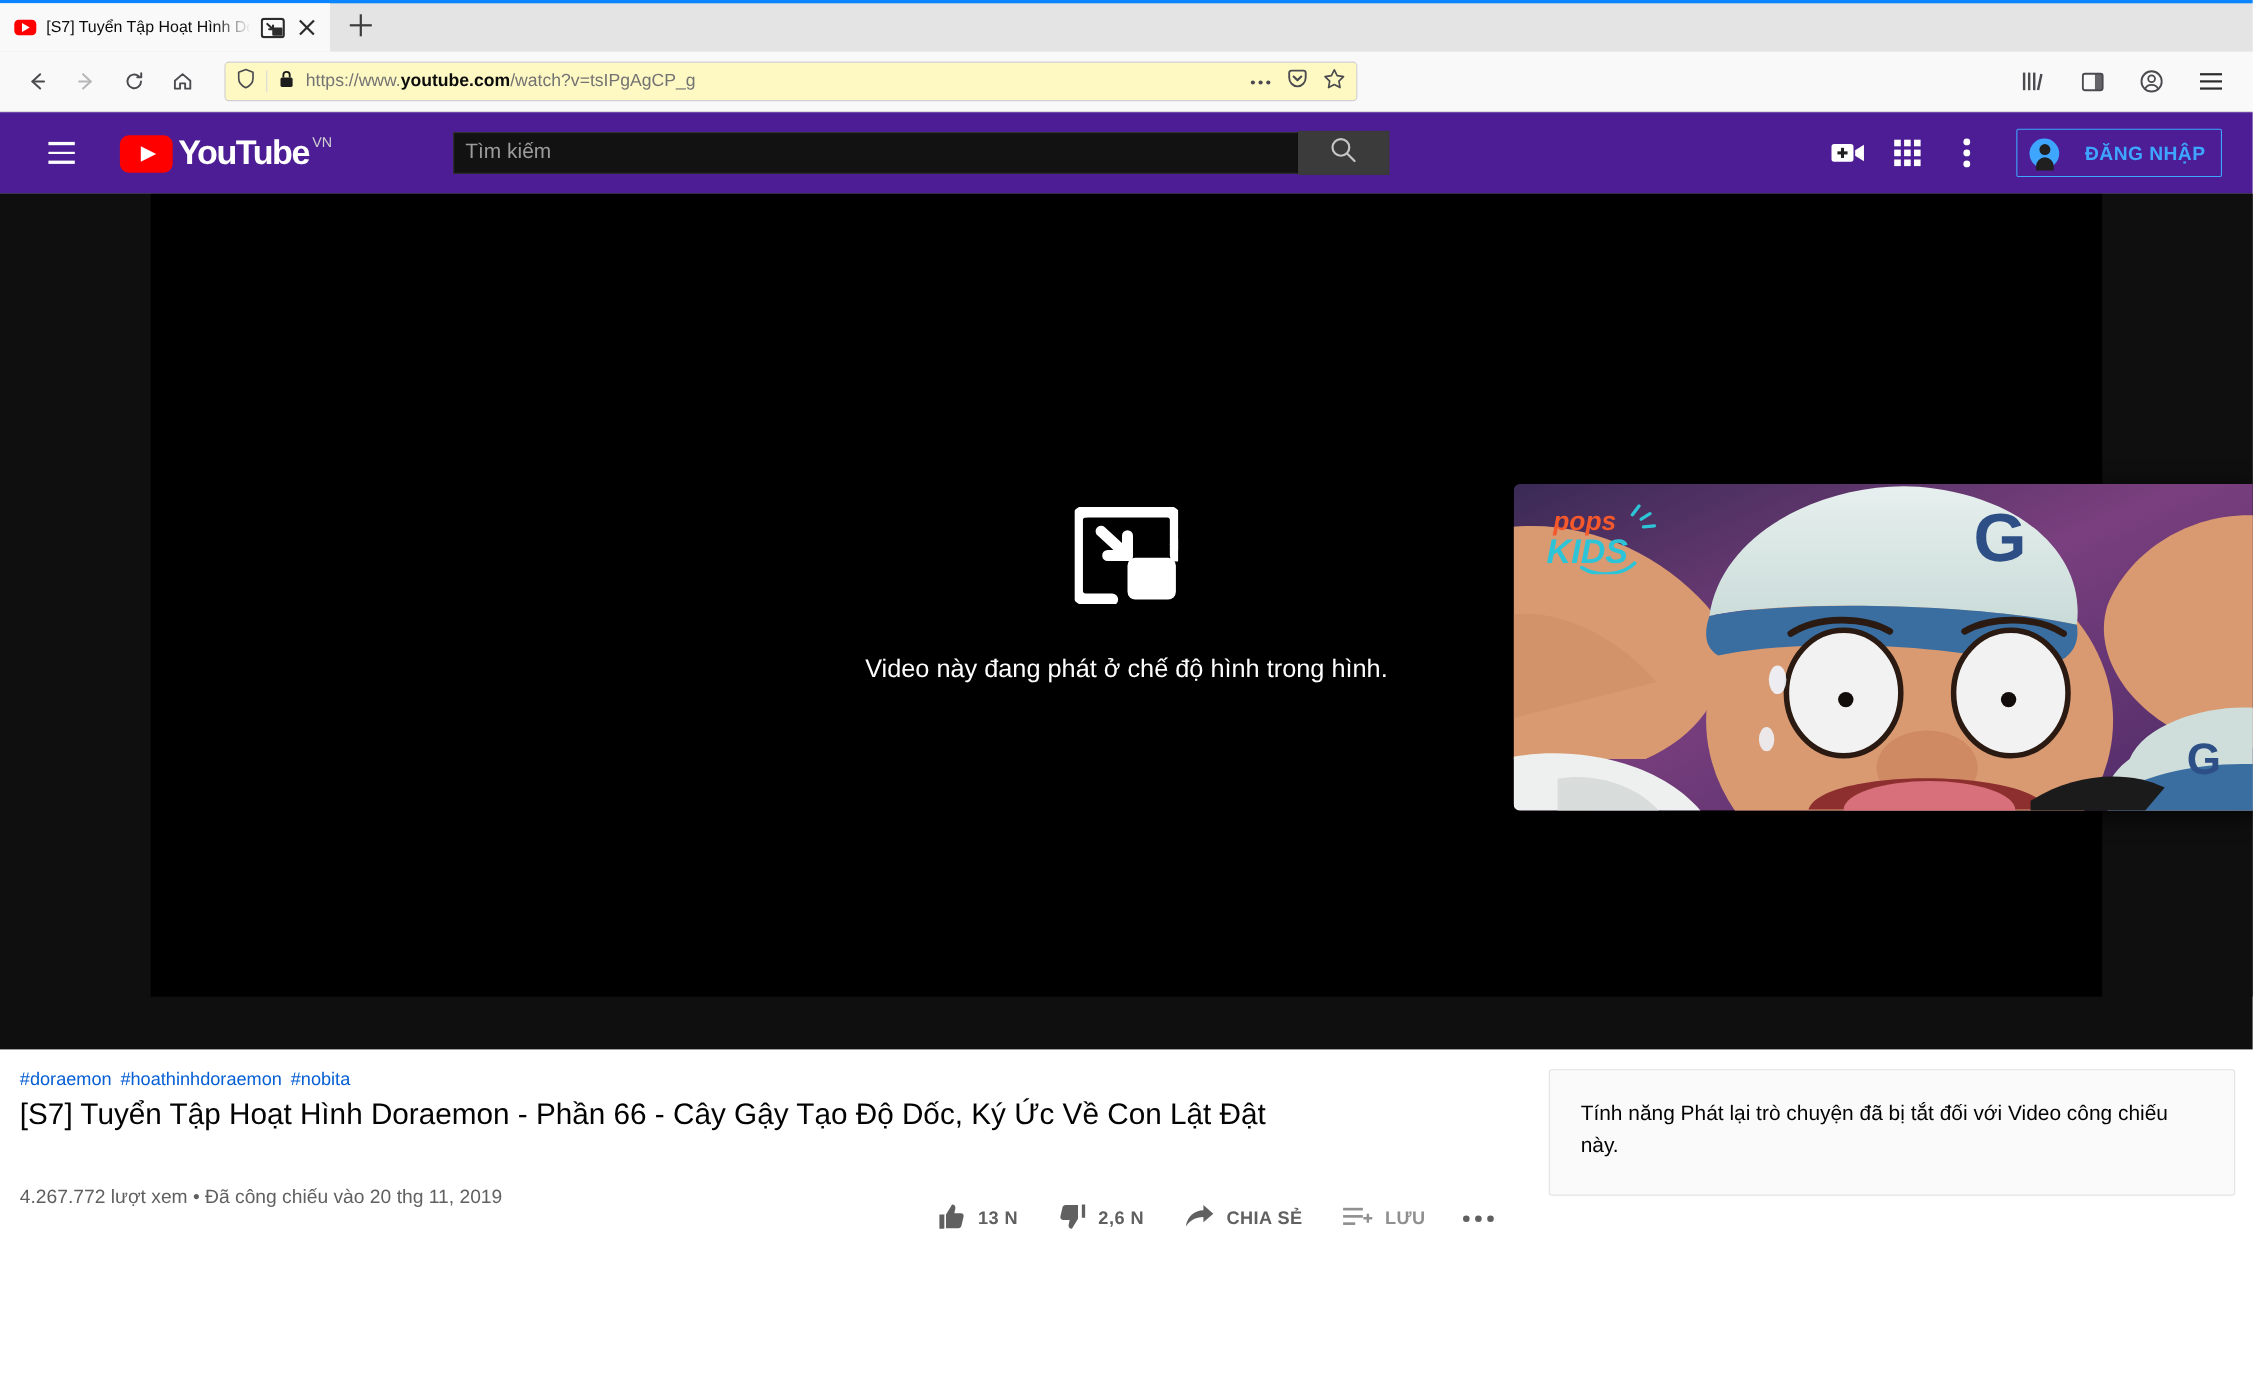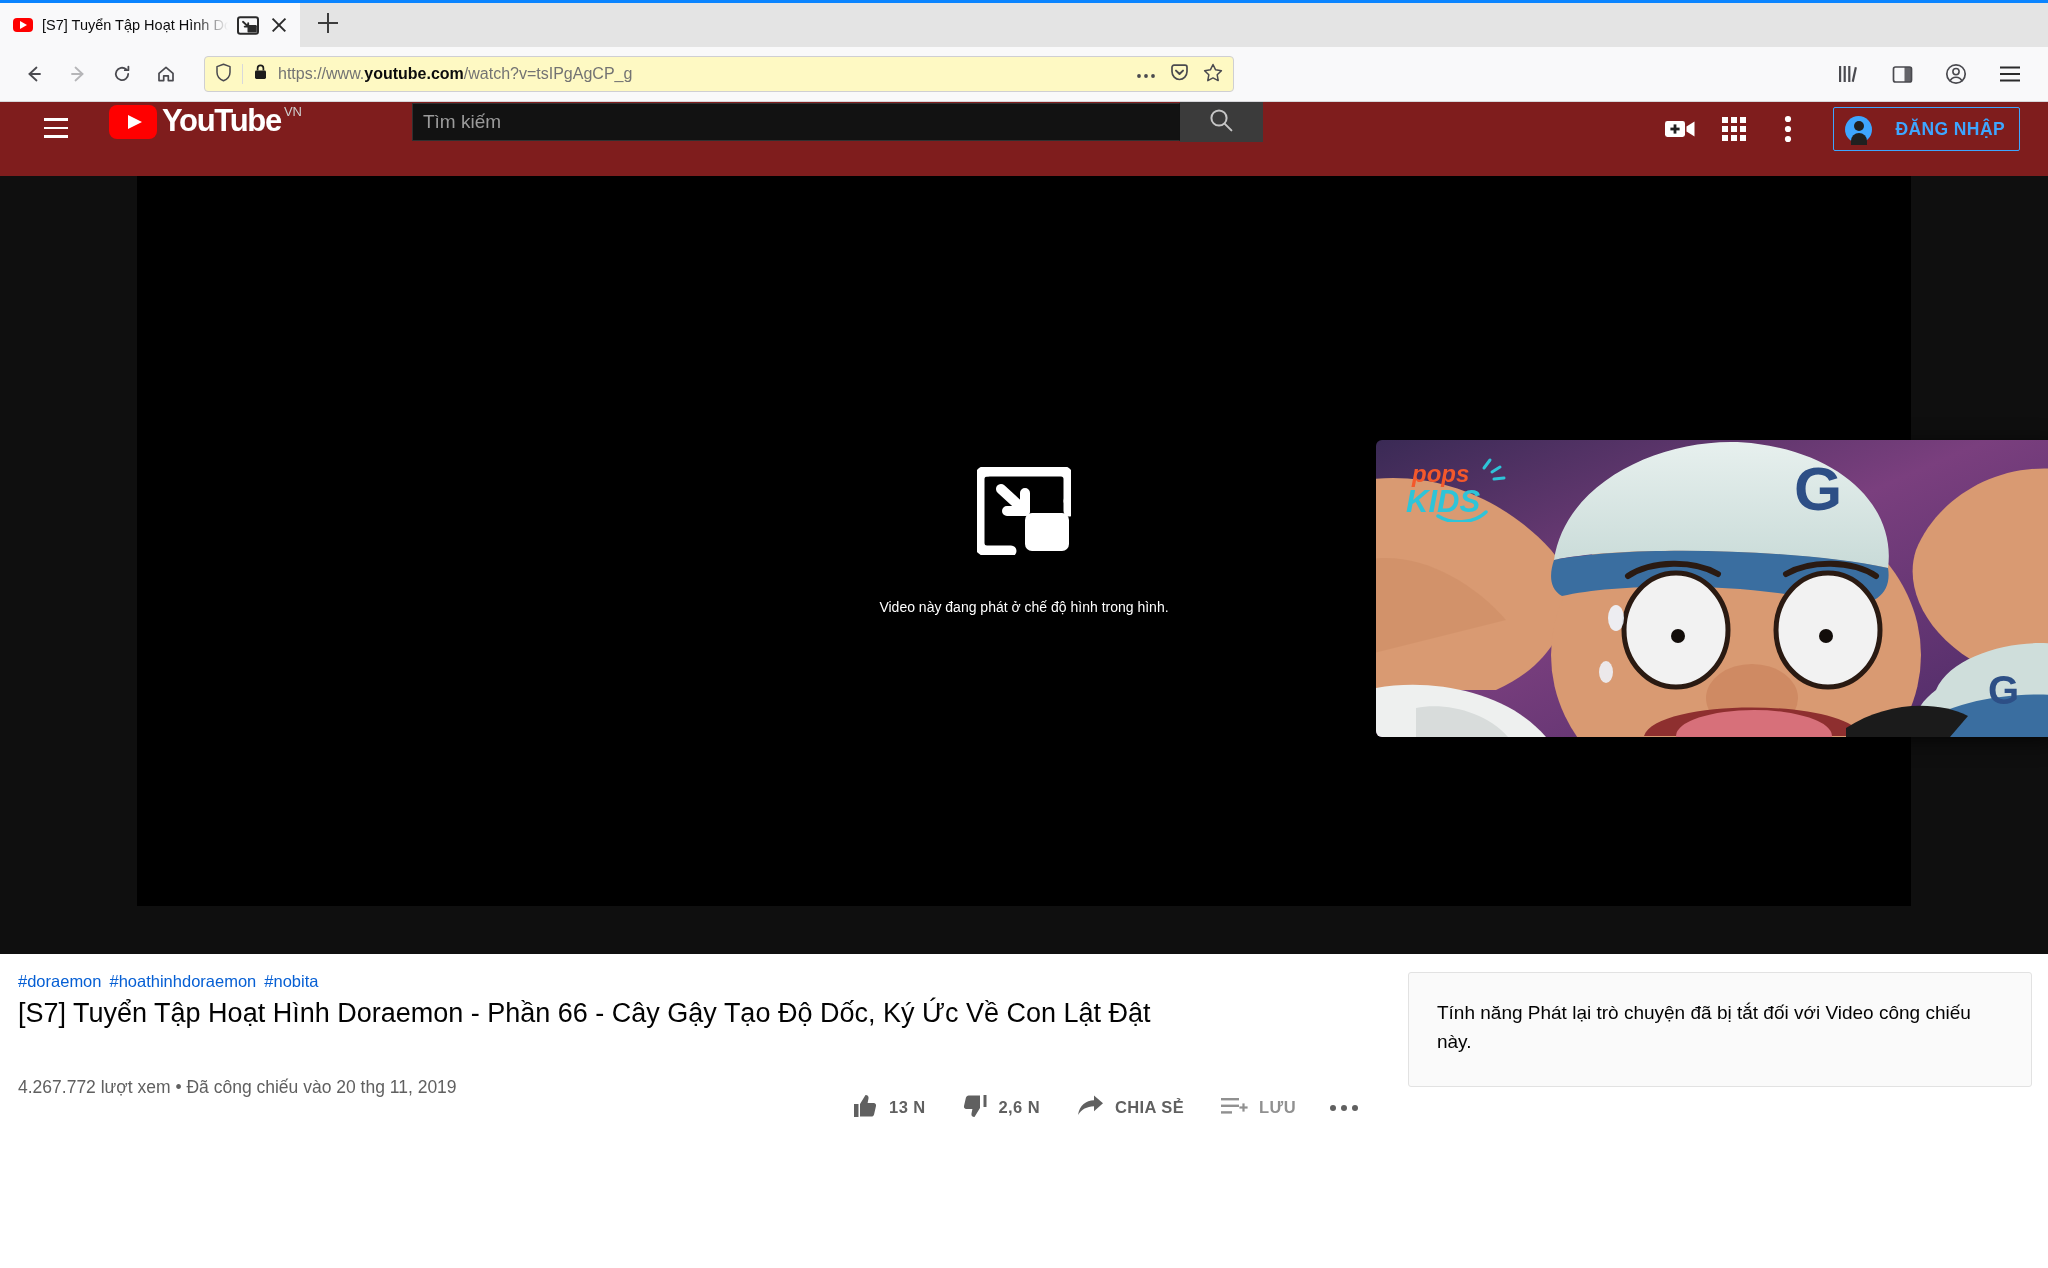--- a/index.html
+++ b/index.html
@@ -86,21 +86,21 @@
     white-space: nowrap; overflow: hidden;
   }
   .url-text b { color:#0c0c0d; font-weight: 700; }
   .url-icons { display:flex; align-items:center; gap: 14px; }
   .nav-right { display:flex; align-items:center; gap: 14px; margin-left:auto; padding-right:4px;}
 
   
   .yt { position:absolute; top:102px; left:0; width:2048px; height:1166px; background:#fff; }
 
   .yt-header {
-    height: 74px; background:#7f1d1d; display:flex; align-items:flex-start;
+    height: 74px; background:#4c1d95; display:flex; align-items:center;
     padding: 0 22px; position:relative;
   }
   .yt-hamburger { width:52px; height:52px; display:flex; flex-direction:column;
     align-items:center; justify-content:center; gap:6px; cursor:pointer; margin-left: 8px;}
   .yt-hamburger span { display:block; width:24px; height:2.4px; background:#fff; }
   .yt-logo { display:flex; align-items:flex-start; margin-left: 27px; cursor:pointer;}
   .yt-logo-mark {
     width:48px; height:33.5px; background:#ff0000; border-radius:8px;
     position:relative; margin-top:3px;
   }
@@ -150,21 +150,21 @@
   
   .player-area { position:relative; height: 778px; background:#0f0f0f; }
   .player-stage {
     position:absolute; left:137px; top:0; width:1774px; height:730px;
     background:#000; display:flex; flex-direction:column;
     align-items:center; justify-content:center;
   }
   .side-bar-l { position:absolute; left:0; top:0; width:137px; height:730px; background:#0f0f0f;}
   .side-bar-r { position:absolute; right:0; top:0; width:137px; height:730px; background:#0f0f0f;}
   .pip-msg-icon { margin-bottom: 40px; }
-  .pip-msg-text { color:#fff; font-size:14px; font-family:"Liberation Sans", sans-serif; }
+  .pip-msg-text { color:#fff; font-size:23px; font-family:"Liberation Sans", sans-serif; }
 
   
   .pip-window {
     position:absolute; right: -8px; top: 264px;
     width: 680px; height: 297px; background:#000;
     border-radius: 6px; overflow:hidden;
     box-shadow: 0 4px 22px rgba(0,0,0,.7);
   }
   .pip-scene { position:absolute; inset:0; }
   .pops-logo { position:absolute; left: 22px; top: 16px; width:120px; height:66px; }

